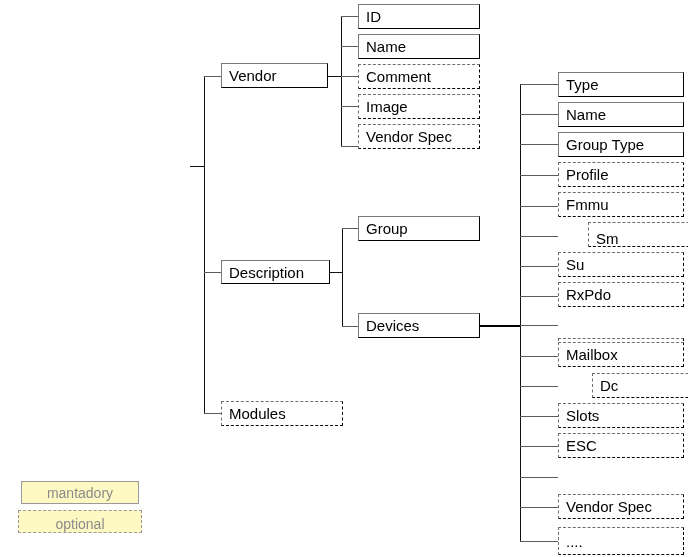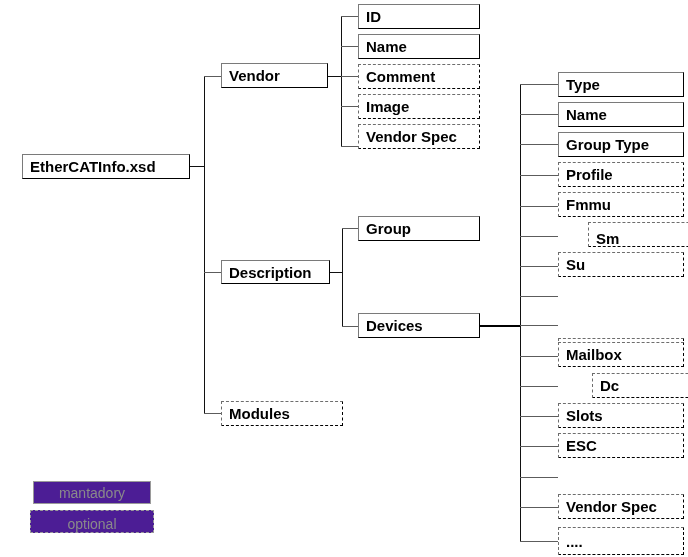--- a/index.html
+++ b/index.html
@@ -17,21 +17,20 @@
     box-sizing:border-box;
     display:flex;
     align-items:center;
     background:#ffffff;
     font-size:15px;
     line-height:1;
     color:#000000;
     padding-left:7px;
     white-space:nowrap;
     z-index:3;
-    font-weight:bold;
   }
   .node.mandatory{
     border:1px solid #000000;
     border-top-color:#7a7a7a;
     border-left-color:#7a7a7a;
   }
   .node.optional{
     border:1px dashed #000000;
     border-top-color:#6d6d6d;
     border-left-color:#6d6d6d;
@@ -43,37 +42,33 @@
   .hline.dark{border-top-color:#111111;}
   .hline.thick{border-top:2px solid #000000;}
 
   
   .legend-box{
     position:absolute;
     box-sizing:border-box;
     display:flex;
     align-items:center;
     justify-content:center;
-    background:#4c1d95;
+    background:#fef9c3;
     font-size:14px;
     color:#8a8a8a;
     white-space:nowrap;
-    margin-left:12px;
   }
   .legend-box.mandatory{border:1px solid #9a9a9a;}
   .legend-box.optional{border:1px dashed #9a9a9a;align-items:flex-end;}
 </style>
 </head>
 <body>
 
 <div id="canvas">
 
-  <div class="node mandatory" style="left:22px;top:154px;width:168px;height:25px;">
-    <span>EtherCATInfo.xsd</span>
-  </div>
 
   <div class="hline dark" style="left:190px;top:166px;width:15px;"></div>
 
   <div class="vline" style="left:204px;top:76px;height:337px;"></div>
 
   <div class="hline" style="left:204px;top:76px;width:18px;"></div>
 
   <div class="hline" style="left:204px;top:272px;width:18px;"></div>
 
   <div class="hline" style="left:204px;top:413px;width:18px;"></div>
@@ -162,20 +157,23 @@
   </div>
   <div class="node optional" style="left:558px;top:192px;width:126px;height:25px;">
     <span>Fmmu</span>
   </div>
   <div class="node optional" style="left:588px;top:222px;width:126px;height:25px;align-items:flex-end;">
     <span>Sm</span>
   </div>
   <div class="node optional" style="left:558px;top:252px;width:126px;height:25px;">
     <span>Su</span>
   </div>
+  <div class="node optional" style="left:558px;top:282px;width:126px;height:25px;">
+    <span>RxPdo</span>
+  </div>
   <div class="node optional" style="left:558px;top:312px;width:126px;height:25px;margin-top:26px;">
     <span>TxPdo</span>
   </div>
   <div class="node optional" style="left:558px;top:342px;width:126px;height:25px;">
     <span>Mailbox</span>
   </div>
   <div class="node optional" style="left:572px;top:373px;width:126px;height:25px;margin-left:20px;">
     <span>Dc</span>
   </div>
   <div class="node optional" style="left:558px;top:403px;width:126px;height:25px;">

